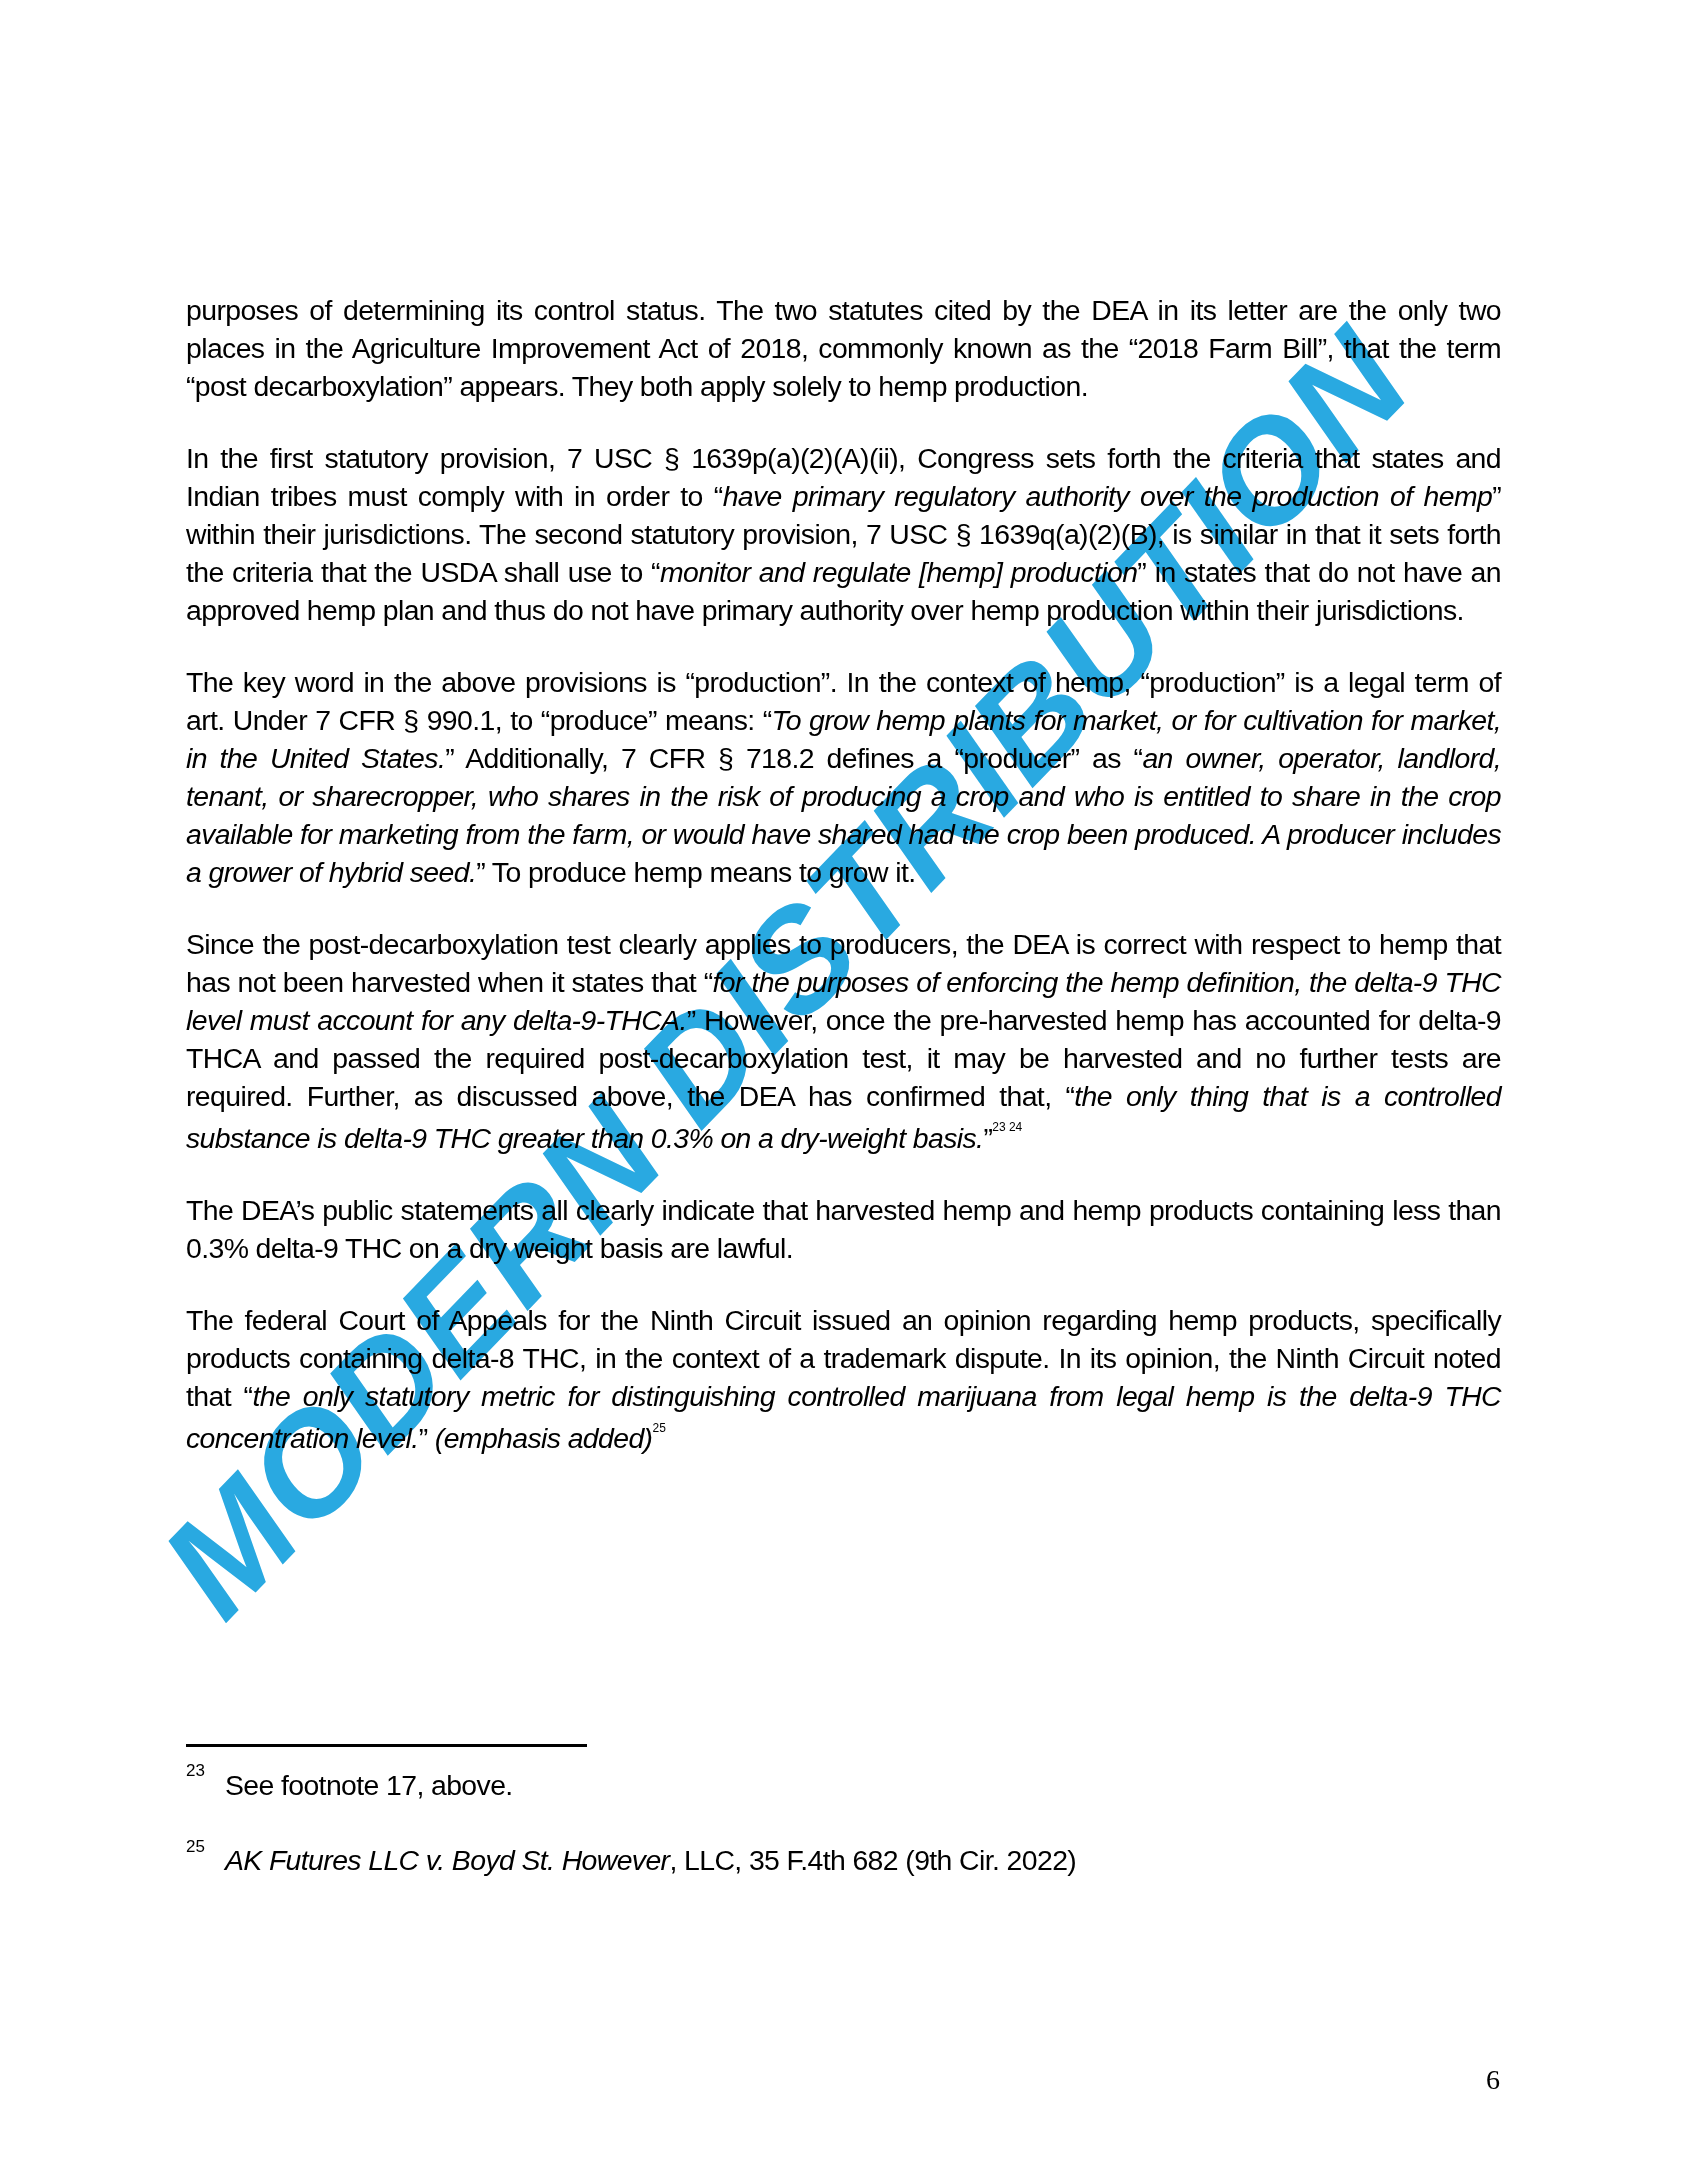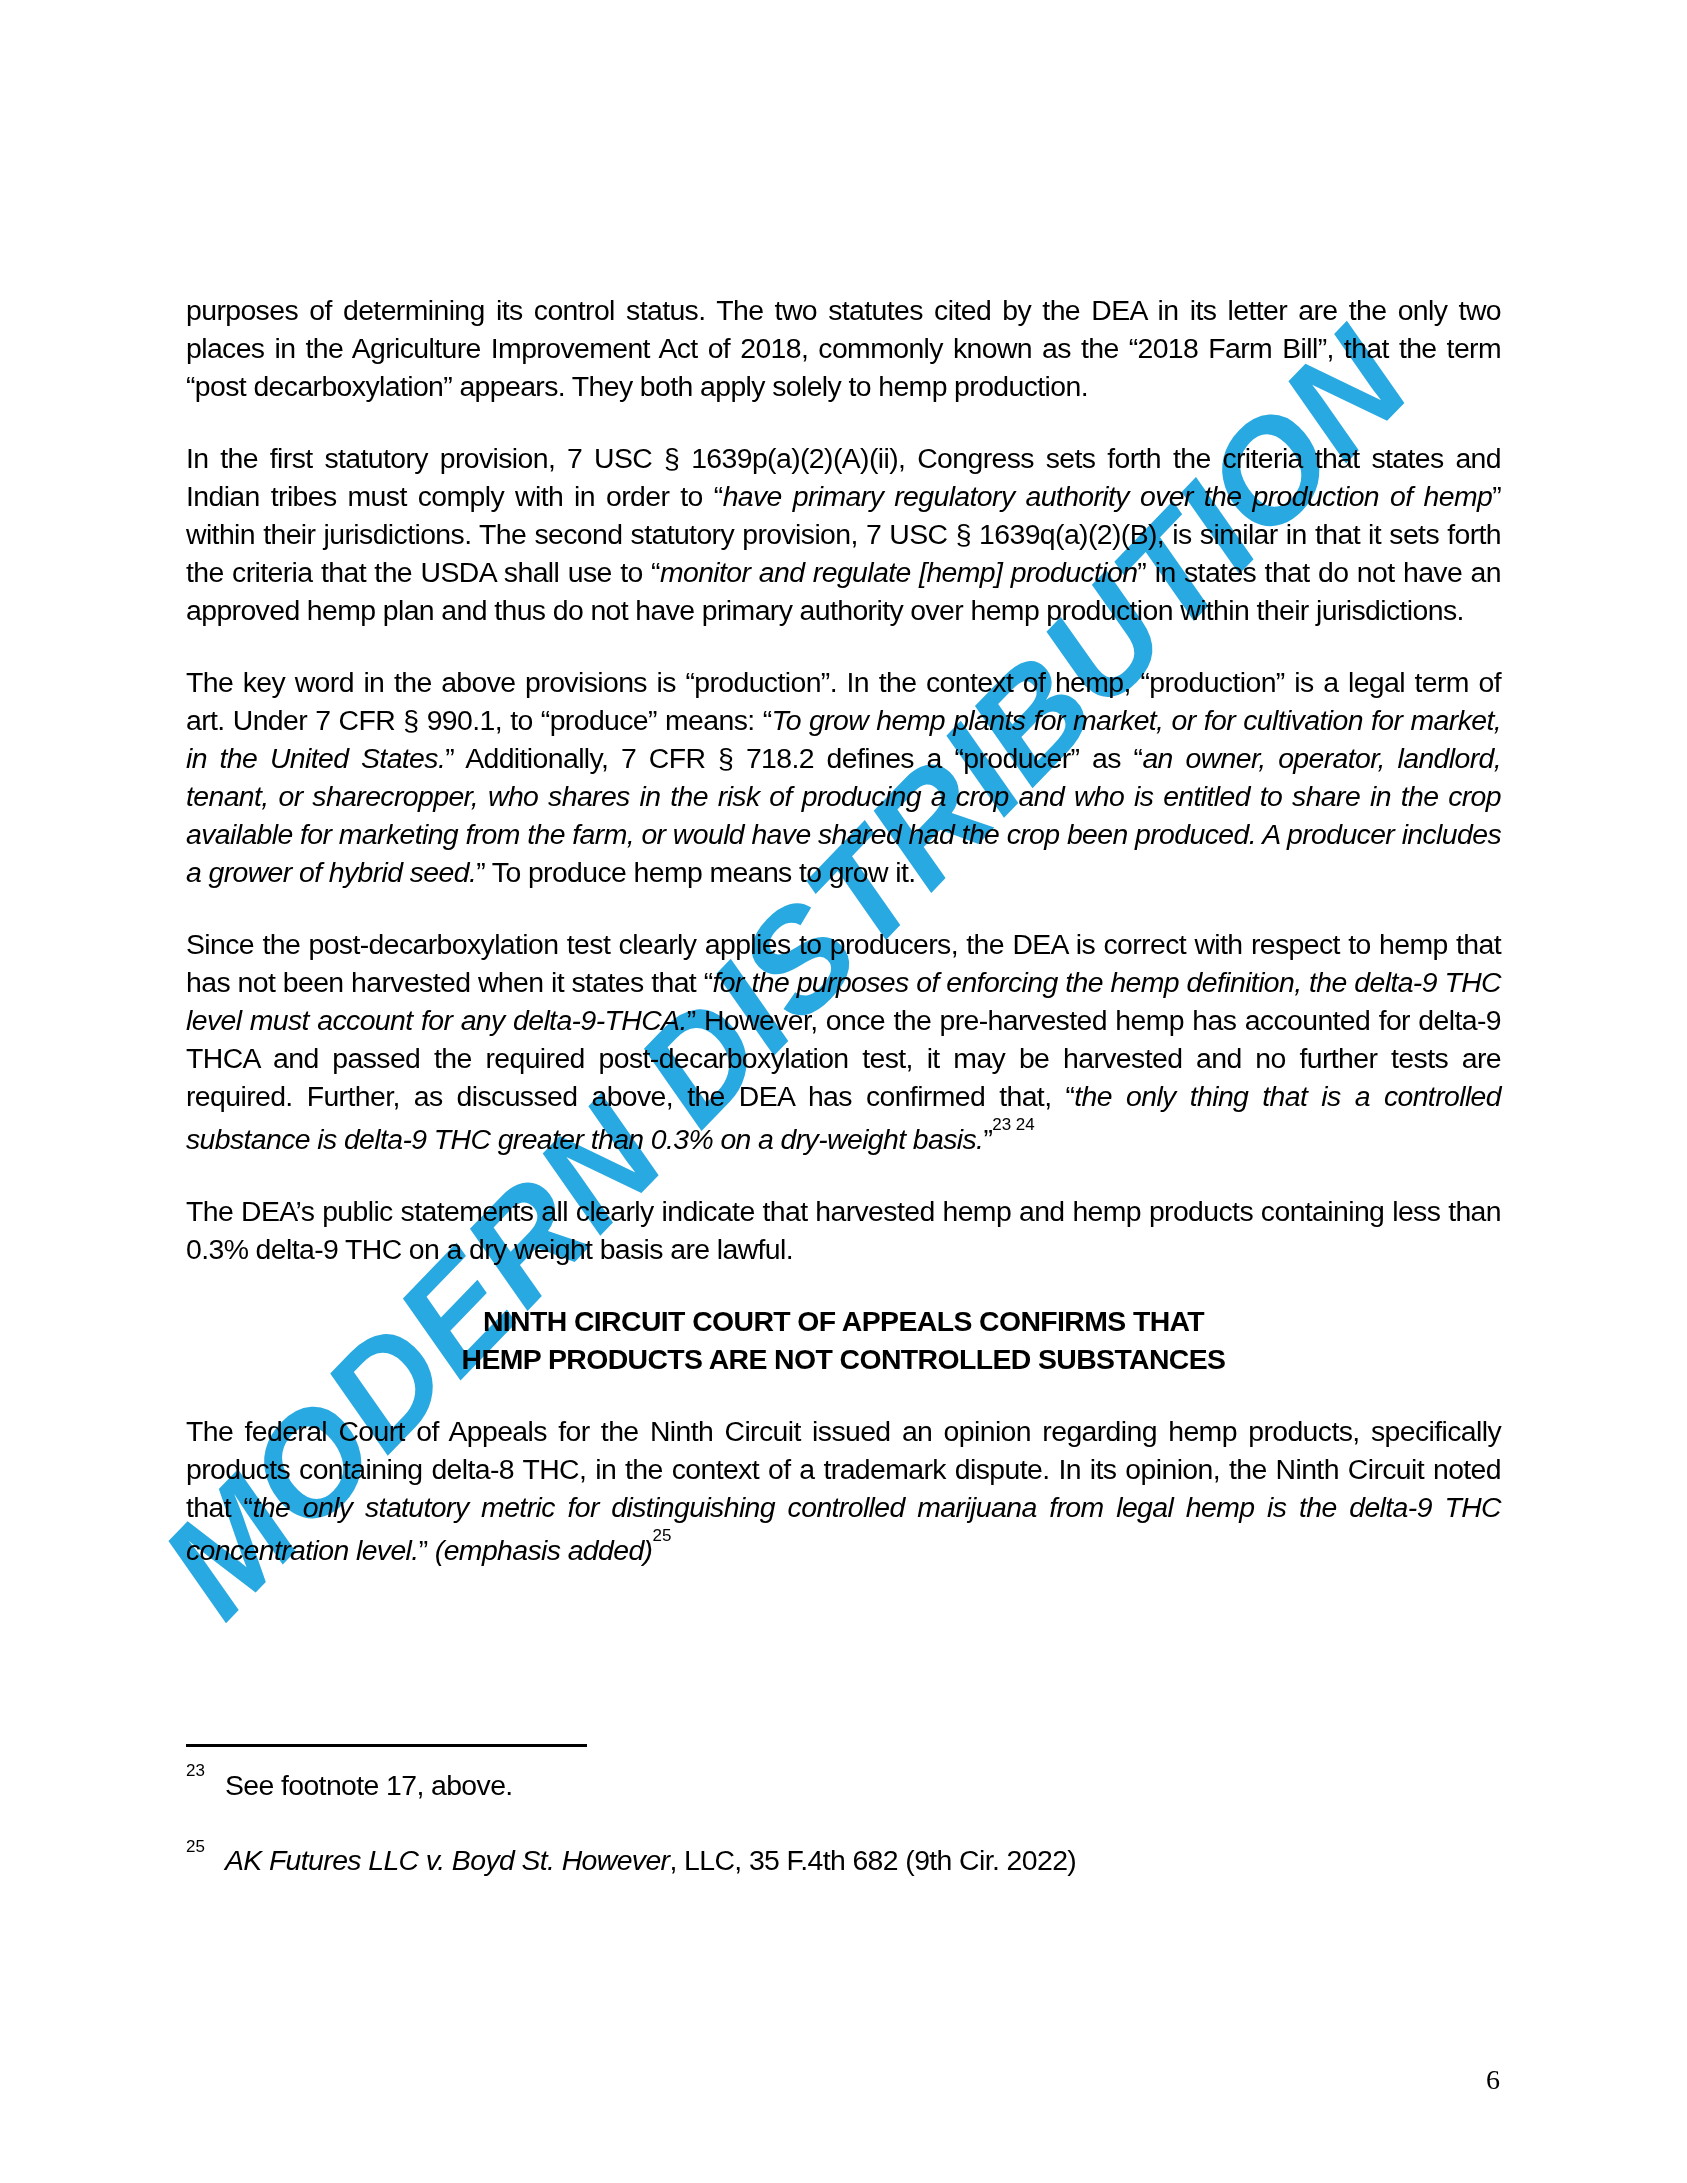--- a/index.html
+++ b/index.html
@@ -36,21 +36,21 @@
     font-size: 28.4px;
     line-height: 38px;
     letter-spacing: -0.6px;
   }
   .para { margin: 16px 0 34px 0; text-align: justify; }
   .heading { margin: 0 0 34px 0; text-align: center; font-weight: bold; }
   .heading .hline { display: block; }
   .i  { font-style: italic; }
   .iu { font-style: italic; text-underline-offset: 4.6px; text-decoration-thickness: 2px; }
   .ref {
-    font-size: 17px;
+    font-size: 12px;
     position: relative;
     top: -0.55em;
     letter-spacing: 0;
   }
   .footnotes {
     position: absolute;
     left: 186px;
     top: 1744px;
     width: 1315px;
     z-index: 2;
@@ -83,24 +83,20 @@
     <p class="para"><span>purposes of determining its control status. The two statutes cited by the DEA in its letter are the only two places in the Agriculture Improvement Act of 2018, commonly known as the “2018 Farm Bill”, that the term “post decarboxylation” appears. They both apply solely to hemp production.</span></p>
 
     <p class="para"><span>In the first statutory provision, 7 USC § 1639p(a)(2)(A)(ii), Congress sets forth the criteria that states and Indian tribes must comply with in order to “</span><span class="i">have primary regulatory authority over the production of hemp</span><span>” within their jurisdictions. The second statutory provision, 7 USC § 1639q(a)(2)(B), is similar in that it sets forth the criteria that the USDA shall use to “</span><span class="i">monitor and regulate [hemp] production</span><span>” in states that do not have an approved hemp plan and thus do not have primary authority over hemp production within their jurisdictions.</span></p>
 
     <p class="para"><span>The key word in the above provisions is “production”. In the context of hemp, “production” is a legal term of art. Under 7 CFR § 990.1, to “produce” means: “</span><span class="i">To grow hemp plants for market, or for cultivation for market, in the United States.</span><span>” Additionally, 7 CFR § 718.2 defines a “producer” as “</span><span class="i">an owner, operator, landlord, tenant, or sharecropper, who shares in the risk of producing a crop and who is entitled to share in the crop available for marketing from the farm, or would have shared had the crop been produced. A producer includes a grower of hybrid seed.</span><span>” To produce hemp means to grow it.</span></p>
 
     <p class="para"><span>Since the post-decarboxylation test clearly applies to producers, the DEA is correct with respect to hemp that has not been harvested when it states that “</span><span class="i">for the purposes of enforcing the hemp definition, the delta-9 THC level must account for any delta-9-THCA.</span><span>” However, once the pre-harvested hemp has accounted for delta-9 THCA and passed the required post-decarboxylation test, it may be harvested and no further tests are required. Further, as discussed above, the DEA has confirmed that, “</span><span class="i">the only thing that is a controlled substance is delta-9 THC greater than 0.3% on a dry-weight basis.</span><span>”</span><sup class="ref">23 24</sup></p>
 
     <p class="para"><span>The DEA’s public statements all clearly indicate that harvested hemp and hemp products containing less than 0.3% delta-9 THC on a dry weight basis are lawful.</span></p>
 
-    <div class="heading">
-      <span class="hline">NINTH CIRCUIT COURT OF APPEALS CONFIRMS THAT</span>
-      <span class="hline">HEMP PRODUCTS ARE NOT CONTROLLED SUBSTANCES</span>
-    </div>
 
     <p class="para"><span>The federal Court of Appeals for the Ninth Circuit issued an opinion regarding hemp products, specifically products containing delta-8 THC, in the context of a trademark dispute. In its opinion, the Ninth Circuit noted that “</span><span class="iu">the only statutory metric</span><span class="i"> for distinguishing controlled marijuana from legal hemp is the </span><span class="iu">delta-9 THC</span><span class="i"> concentration level.</span><span>” </span><span class="i">(</span><span class="iu">emphasis</span><span class="i"> added)</span><sup class="ref">25</sup></p>
 
   </div>
 
   <div class="footnotes">
     <div class="fn-sep"></div>
 
     <p class="fn"><sup class="fnnum">23</sup><span>See footnote 17, above.</span></p>
 

